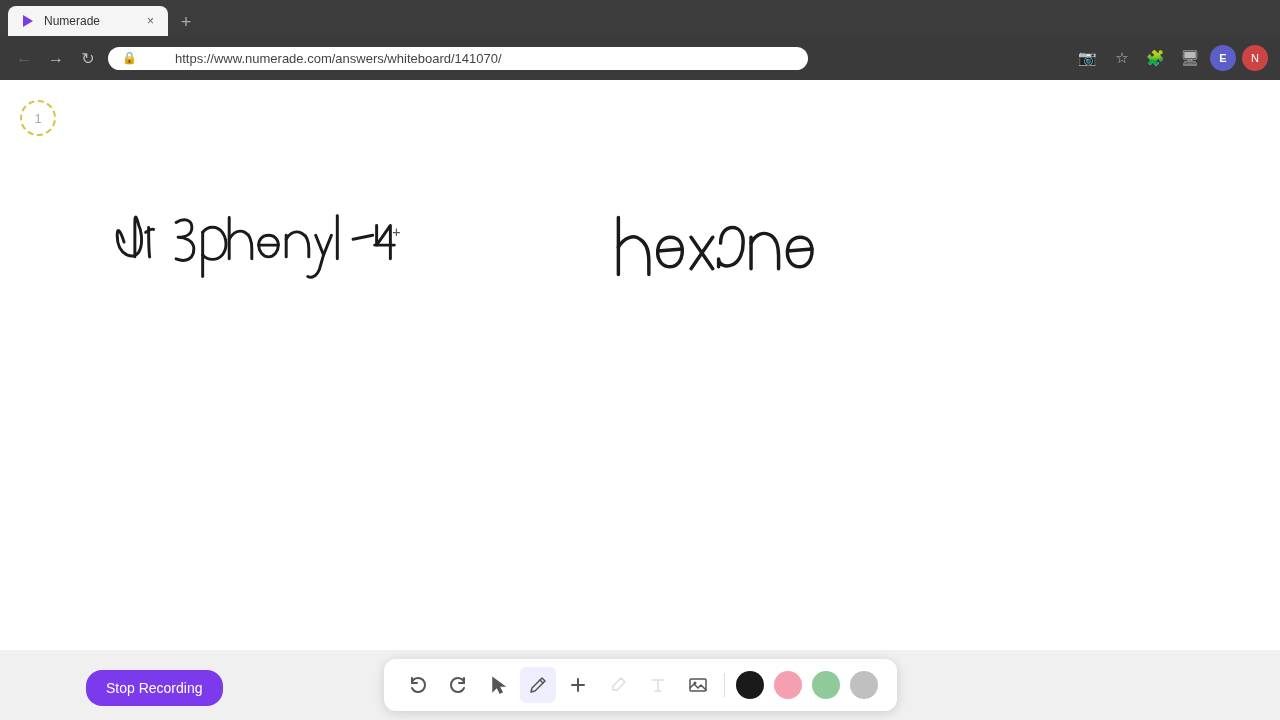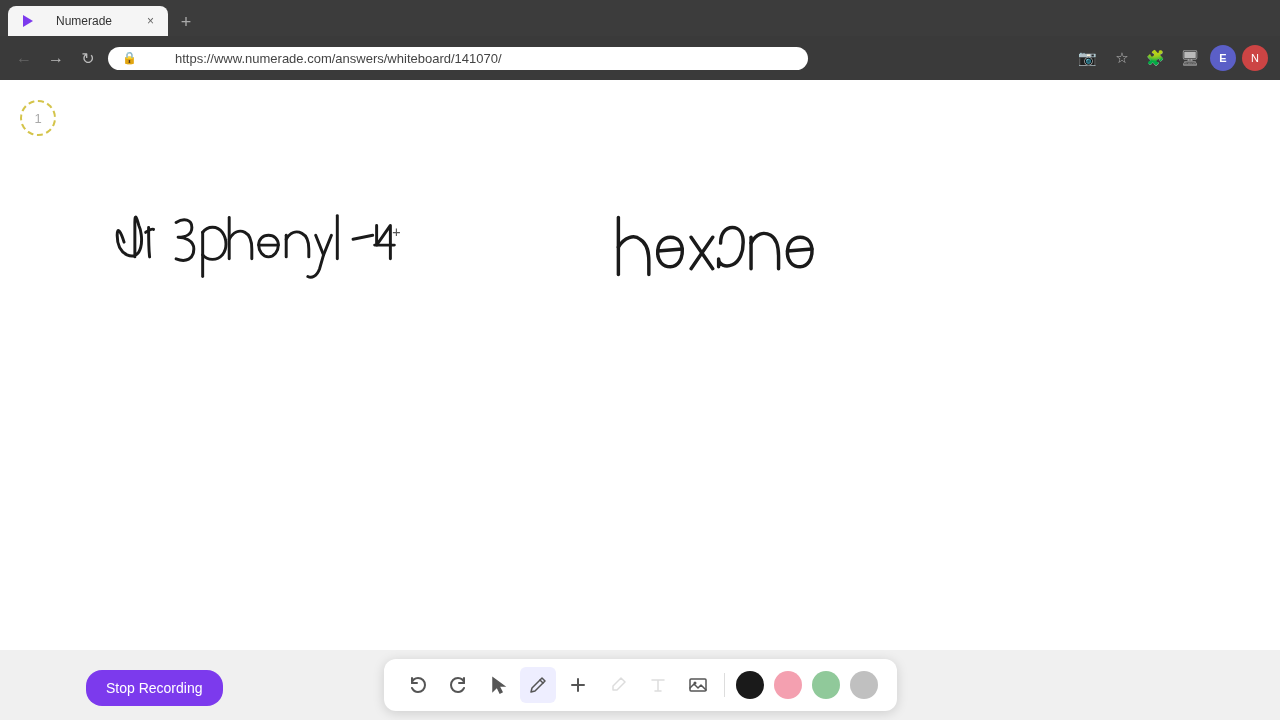--- a/index.html
+++ b/index.html
@@ -29,21 +29,21 @@
       padding: 0 8px;
       gap: 0;
     }
 
     .tab-active {
       background: #f5f5f5;
       border-radius: 8px 8px 0 0;
       padding: 6px 12px;
       display: flex;
       align-items: center;
-      gap: 20px;
+      gap: 8px;
       min-width: 160px;
       height: 30px;
     }
 
     .tab-favicon {
       width: 16px;
       height: 16px;
       display: flex;
       align-items: center;
       justify-content: center;

